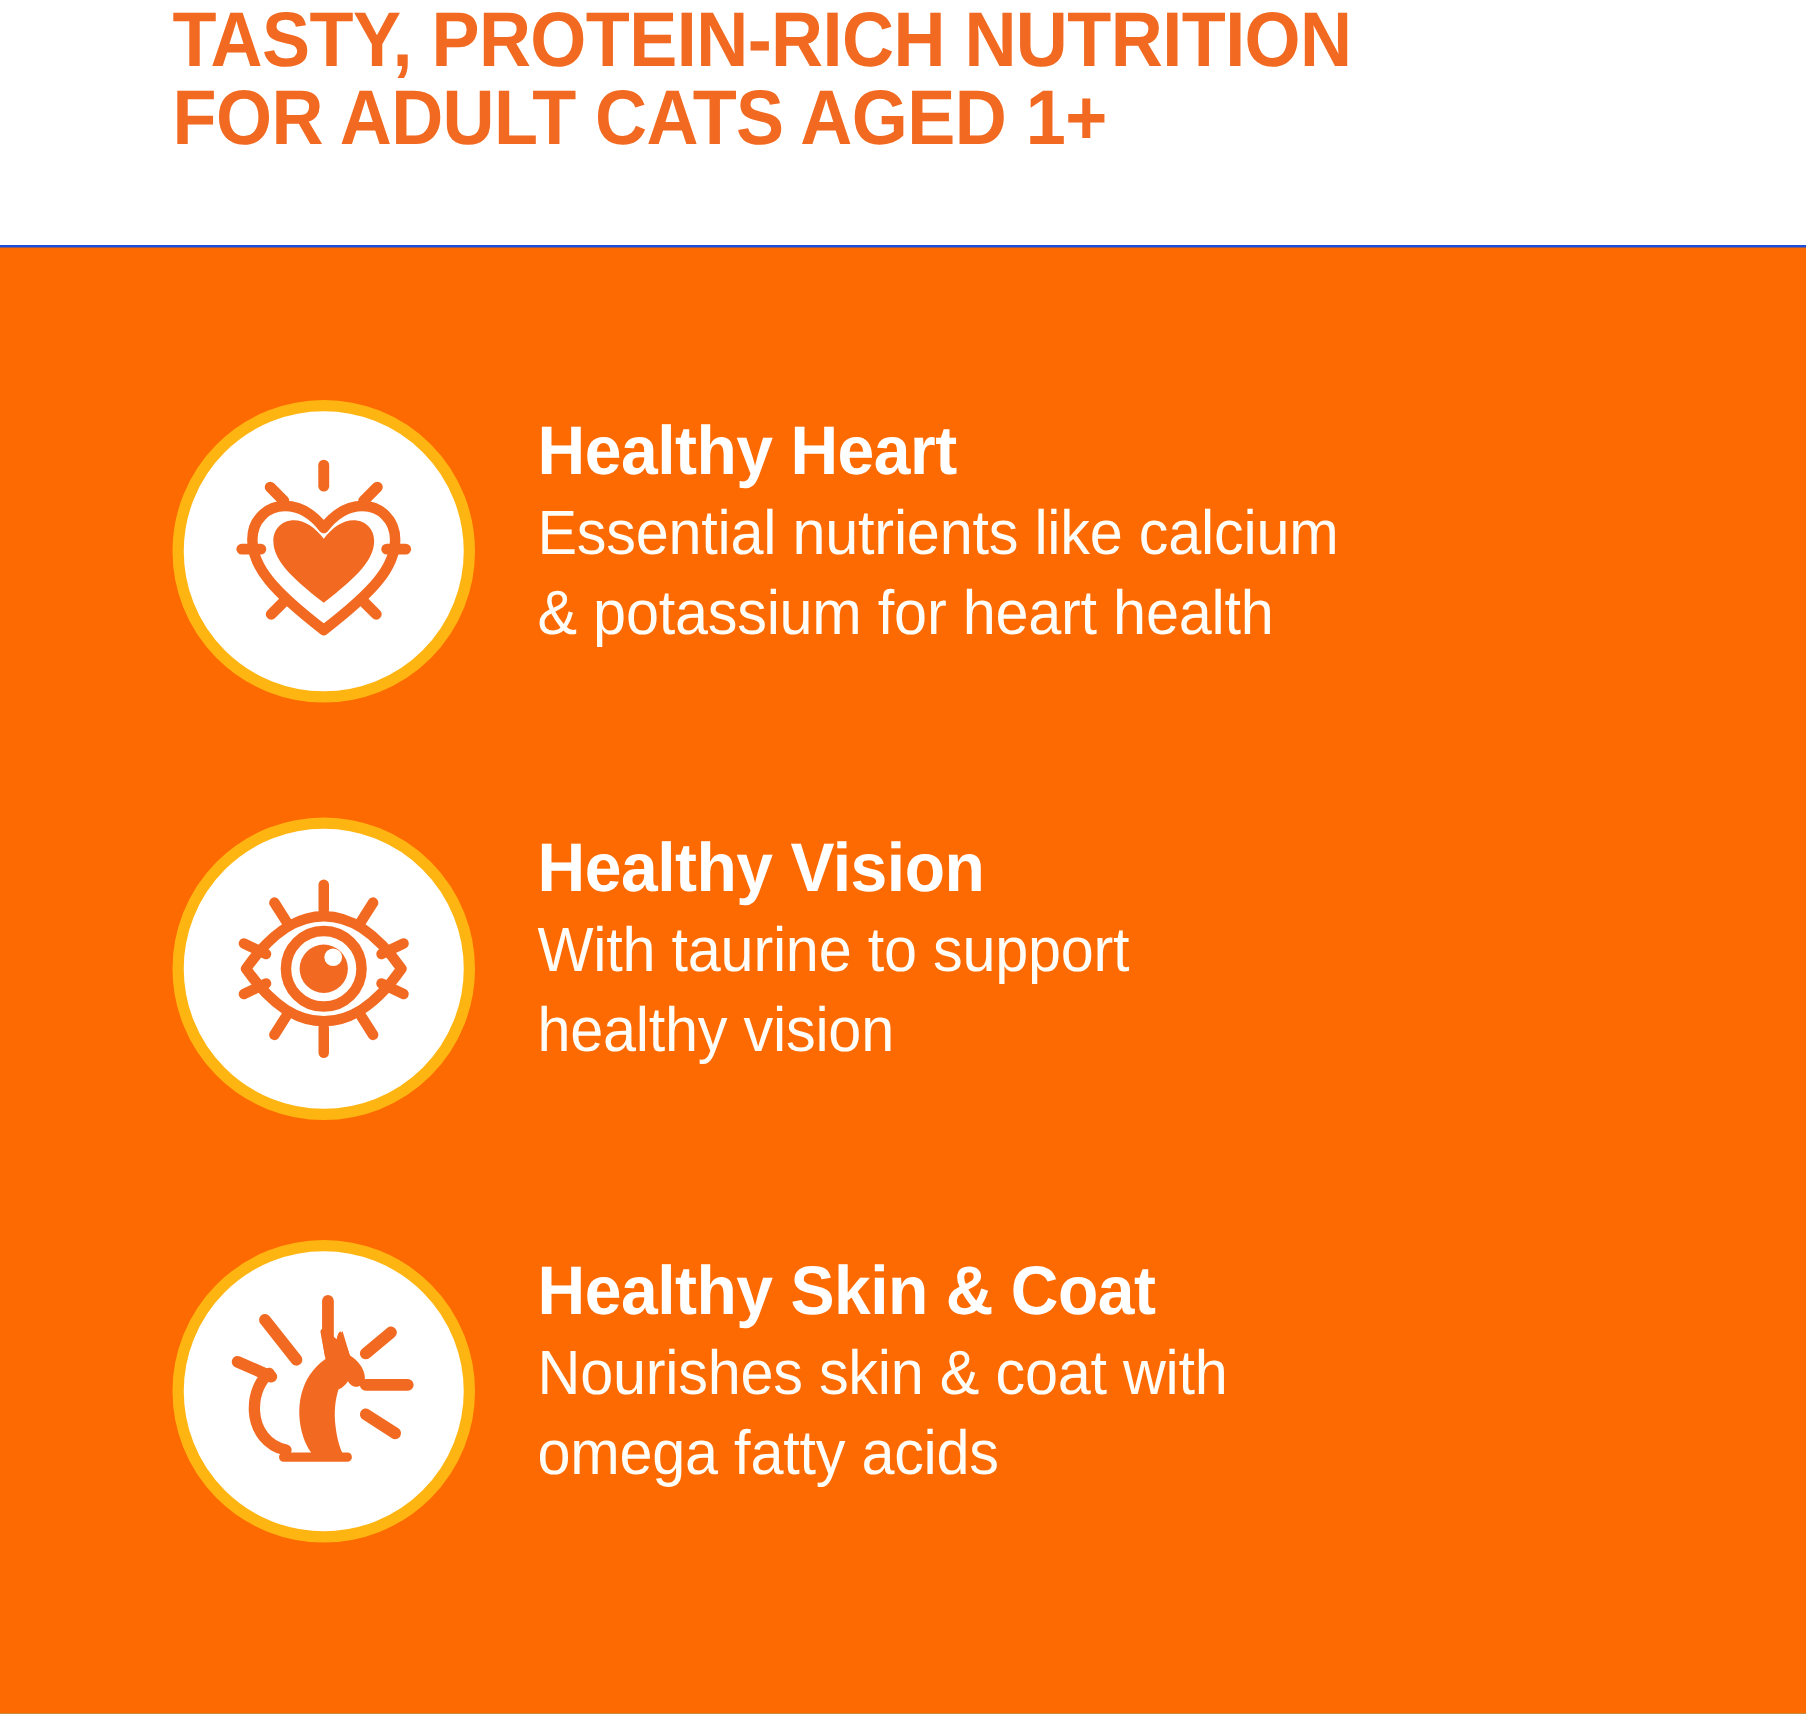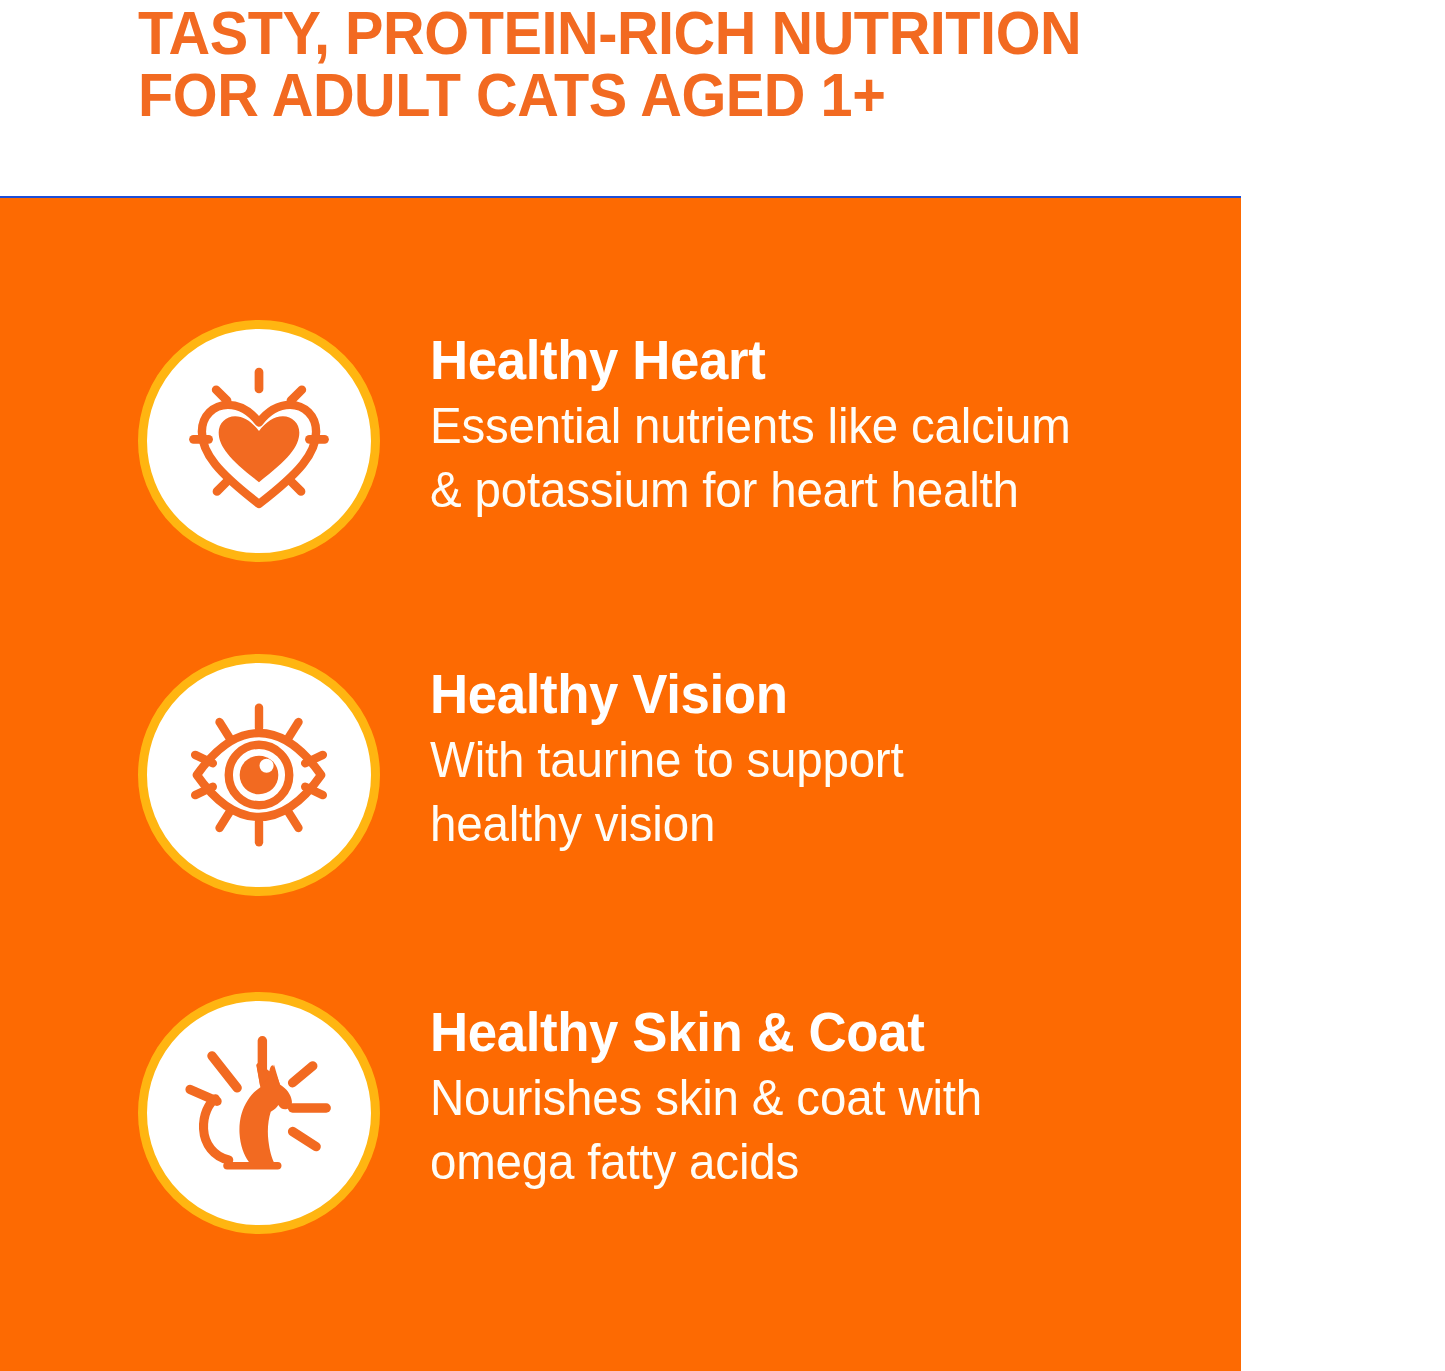--- a/index.html
+++ b/index.html
@@ -9,21 +9,21 @@
   body {
     width: 1445px;
     height: 1371px;
     background: #ffffff;
     font-family: "Liberation Sans", sans-serif;
     overflow: hidden;
   }
 
   .banner {
     position: relative;
-    width: 1241px;
+    width: 1445px;
     height: 1371px;
     background: #4d7c0f;
     overflow: hidden;
   }
 
   
   .header-band {
     position: absolute;
     left: 0;
     top: 0;

